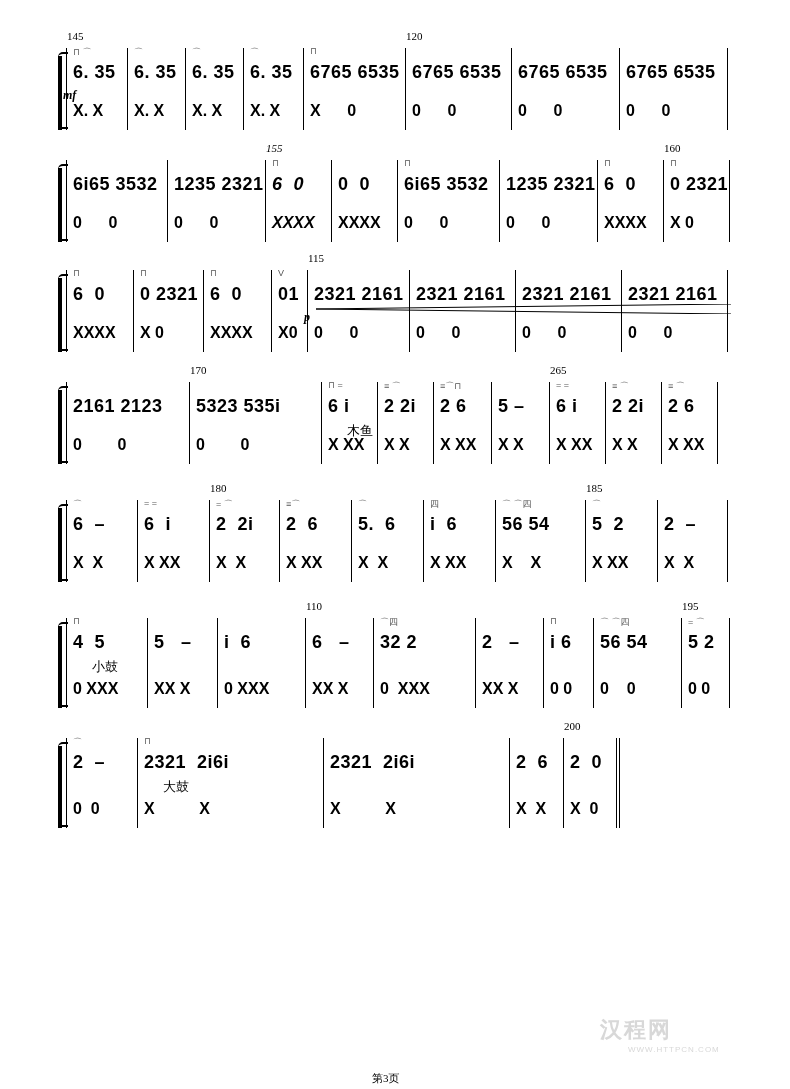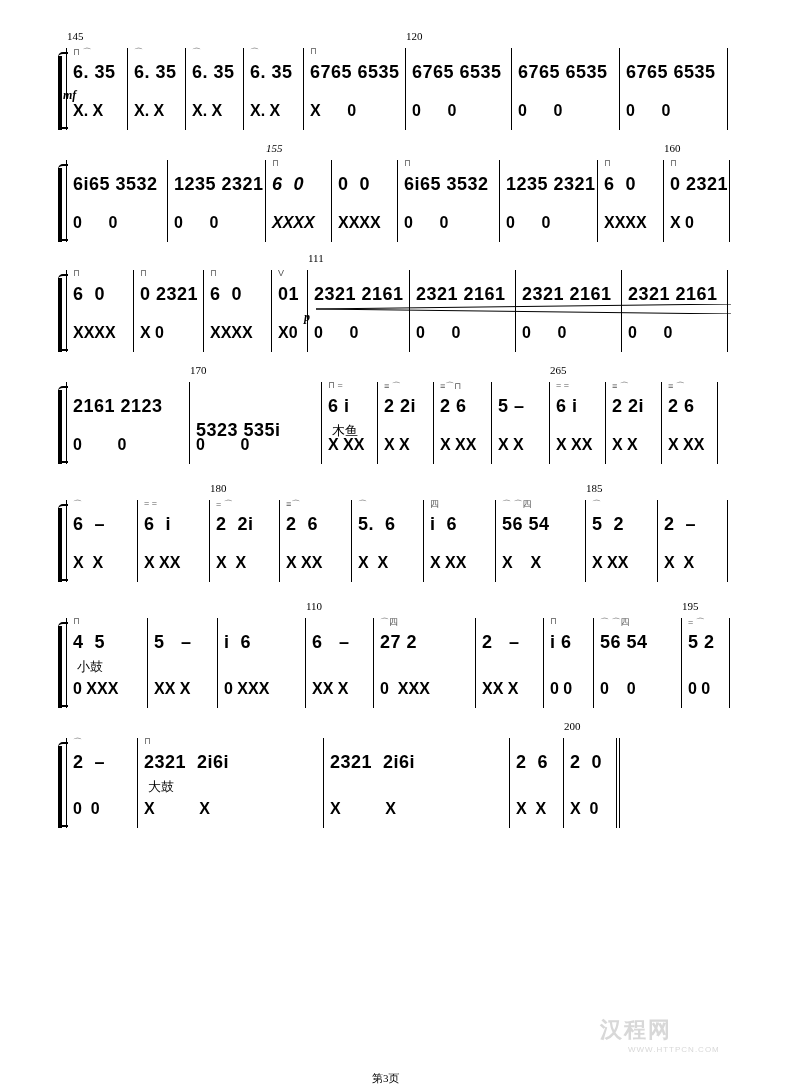--- a/index.html
+++ b/index.html
@@ -12,21 +12,21 @@
   .brace:after { bottom:-2px; border-radius:0 0 0 6px; }
   .measures { position:absolute; left:8px; top:0; right:0; bottom:0; display:flex; }
   .measure { position:relative; height:100%; border-right:1px solid #000; box-sizing:border-box; }
   .measure.first { border-left:1px solid #000; }
   .measure.final { border-right:4px double #000; }
   .mnum { position:absolute; top:-18px; font-family:"Liberation Serif", serif; font-size:11px; color:#000; }
   .top { position:absolute; left:6px; top:14px; font-weight:bold; font-size:18px; letter-spacing:0.5px; white-space:nowrap; }
   .bot { position:absolute; left:6px; bottom:10px; font-weight:bold; font-size:16px; white-space:nowrap; }
   .mark { position:absolute; top:-2px; left:6px; font-size:9px; color:#555; }
   .dyn { position:absolute; left:-4px; top:40px; font-family:"Liberation Serif", serif; font-style:italic; font-weight:bold; font-size:12px; }
-  .label { position:absolute; left:10px; top:40px; font-size:13px; font-weight:normal; }
+  .label { position:absolute; left:25px; top:40px; font-size:13px; font-weight:normal; }
   .hairpin { position:absolute; left:0; top:34px; width:415px; height:10px; }
   .page-num { position:absolute; left:372px; top:1071px; font-size:11px; font-family:"Liberation Serif", serif; }
   .watermark { position:absolute; left:600px; top:1015px; color:#d8d8d8; font-size:22px; font-weight:bold; letter-spacing:2px; }
   .watermark small { display:block; font-size:8px; letter-spacing:1px; margin-left:28px; font-weight:normal; }
 </style>
 </head>
 <body>
 
 <div id="score">
     <div class="system" style="top: 48px; height: 82px; width: 672px;">
@@ -134,21 +134,21 @@
           <div class="mark">⊓</div>
           <div class="top" style="white-space: pre;">6  0</div>
           <div class="bot" style="white-space: pre;">XXXX</div>
         </div>
         <div class="measure" style="width: 36px;">
           <div class="mark">V</div>
           <div class="top" style="white-space: pre;">01</div>
           <div class="bot" style="white-space: pre;">X0</div>
         </div>
         <div class="measure" style="width: 102px;">
-          <div class="mnum">111</div>
+          <div class="mnum">115</div>
           <div class="top" style="white-space: pre;">2321 2161</div>
           <div class="dyn">p</div>
           <div class="bot" style="white-space: pre;">0      0</div>
         </div>
         <div class="measure" style="width: 106px;">
           <div class="top" style="white-space: pre;">2321 2161</div>
           <div class="bot" style="white-space: pre;">0      0</div>
         </div>
         <div class="measure" style="width: 106px;">
           <div class="top" style="white-space: pre;">2321 2161</div>
@@ -166,21 +166,21 @@
     </div>
     <div class="system" style="top: 382px; height: 82px; width: 662px;">
       <div class="brace"></div>
       <div class="measures">
         <div class="measure first" style="width: 124px;">
           <div class="top" style="white-space: pre;">2161 2123</div>
           <div class="bot" style="white-space: pre;">0        0</div>
         </div>
         <div class="measure" style="width: 132px;">
           <div class="mnum">170</div>
-          <div class="top" style="white-space: pre; margin-top: 24px;">5323 535i</div>
+          <div class="top" style="white-space: pre;">5323 535i</div>
           <div class="bot" style="white-space: pre;">0        0</div>
         </div>
         <div class="measure" style="width: 56px;">
           <div class="mark">⊓ =</div>
           <div class="top" style="white-space: pre;">6 i</div>
           <div class="label">木鱼</div>
           <div class="bot" style="white-space: pre;">X XX</div>
         </div>
         <div class="measure" style="width: 56px;">
           <div class="mark">≡ ⌒</div>
@@ -282,21 +282,21 @@
           <div class="top" style="white-space: pre;">i  6</div>
           <div class="bot" style="white-space: pre;">0 XXX</div>
         </div>
         <div class="measure" style="width: 68px;">
           <div class="mnum">110</div>
           <div class="top" style="white-space: pre;">6   –</div>
           <div class="bot" style="white-space: pre;">XX X</div>
         </div>
         <div class="measure" style="width: 102px;">
           <div class="mark">⌒四</div>
-          <div class="top" style="white-space: pre;">27 2</div>
+          <div class="top" style="white-space: pre;">32 2</div>
           <div class="bot" style="white-space: pre;">0  XXX</div>
         </div>
         <div class="measure" style="width: 68px;">
           <div class="top" style="white-space: pre;">2   –</div>
           <div class="bot" style="white-space: pre;">XX X</div>
         </div>
         <div class="measure" style="width: 50px;">
           <div class="mark">⊓</div>
           <div class="top" style="white-space: pre;">i 6</div>
           <div class="bot" style="white-space: pre;">0 0</div>

